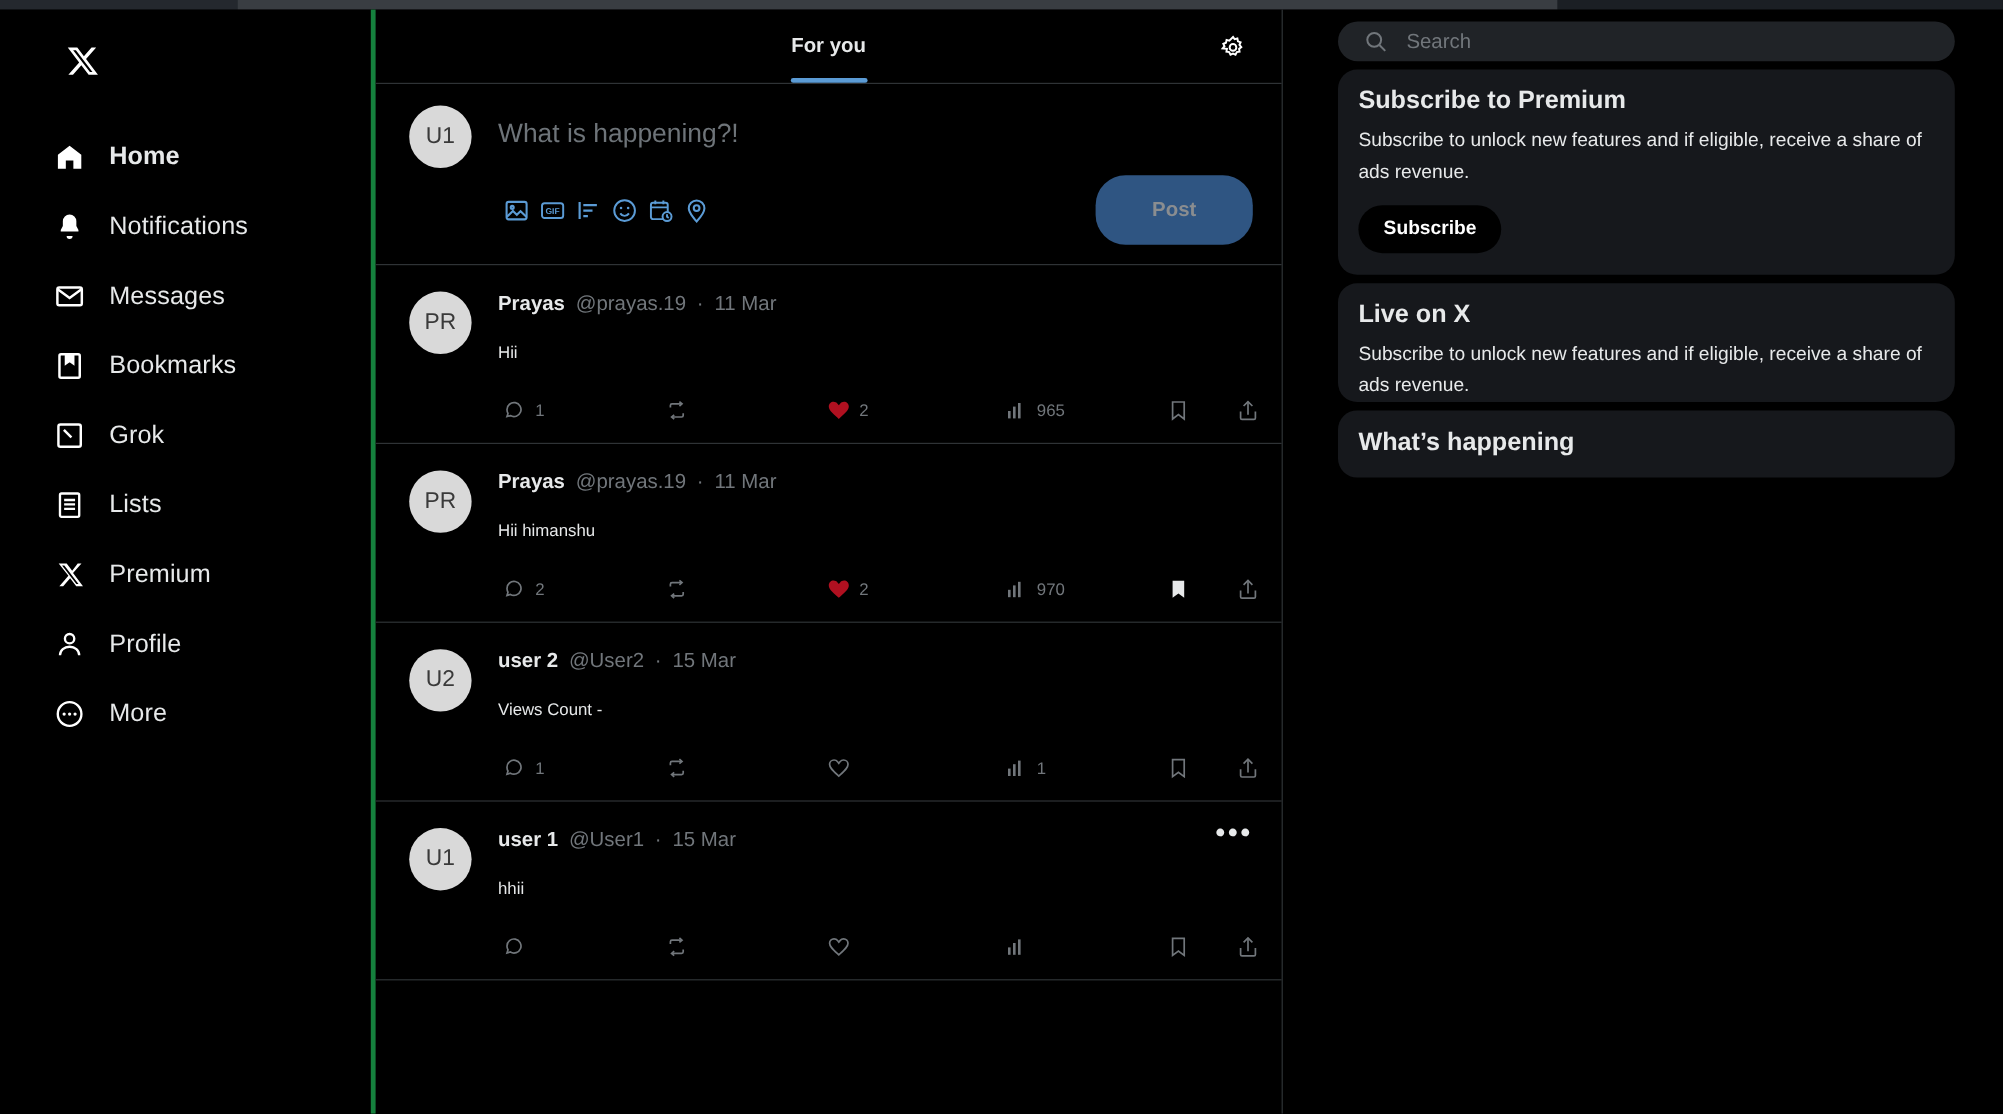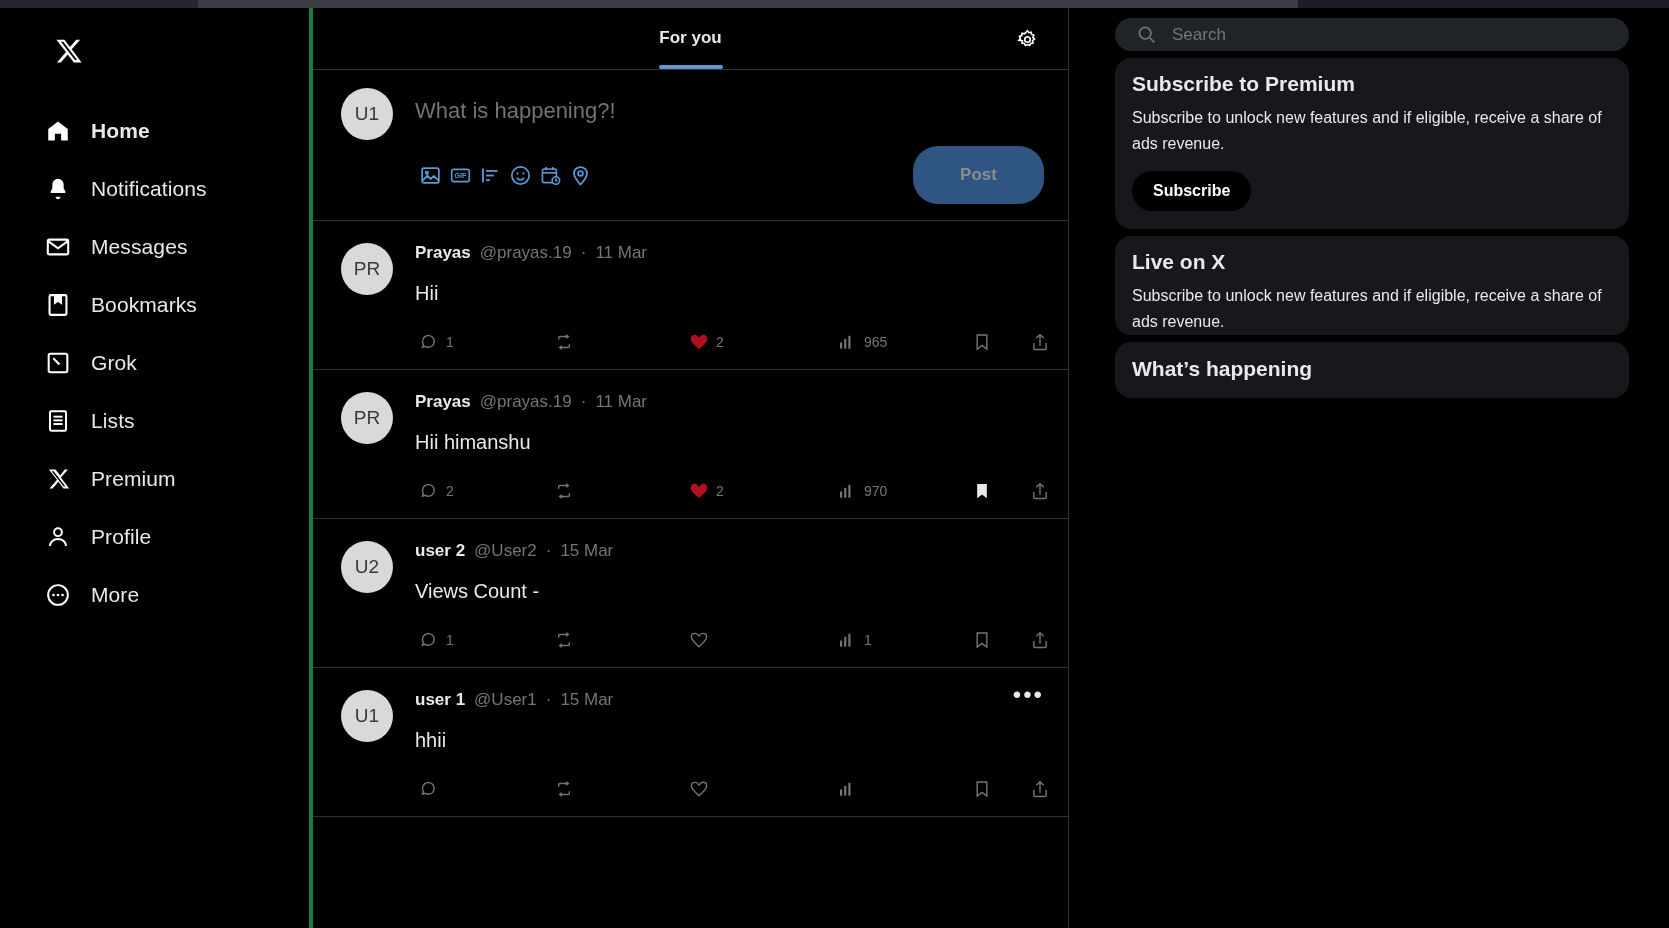--- a/index.html
+++ b/index.html
@@ -172,21 +172,21 @@
   .post-head {
     display: flex;
     align-items: flex-start;
     gap: 9px;
     font-size: 17px;
     height: 24px;
   }
   .post-name { font-weight: bold; color: #e7e9ea; }
   .post-handle, .post-dot, .post-date { color: #71767b; }
   .post-text {
-    font-size: 20px;
+    font-size: 14px;
     color: #e7e9ea;
     margin-top: 14px;
     line-height: 24px;
   }
   .post-actions {
     display: flex;
     align-items: center;
     margin-top: 20px;
     height: 34px;
   }

